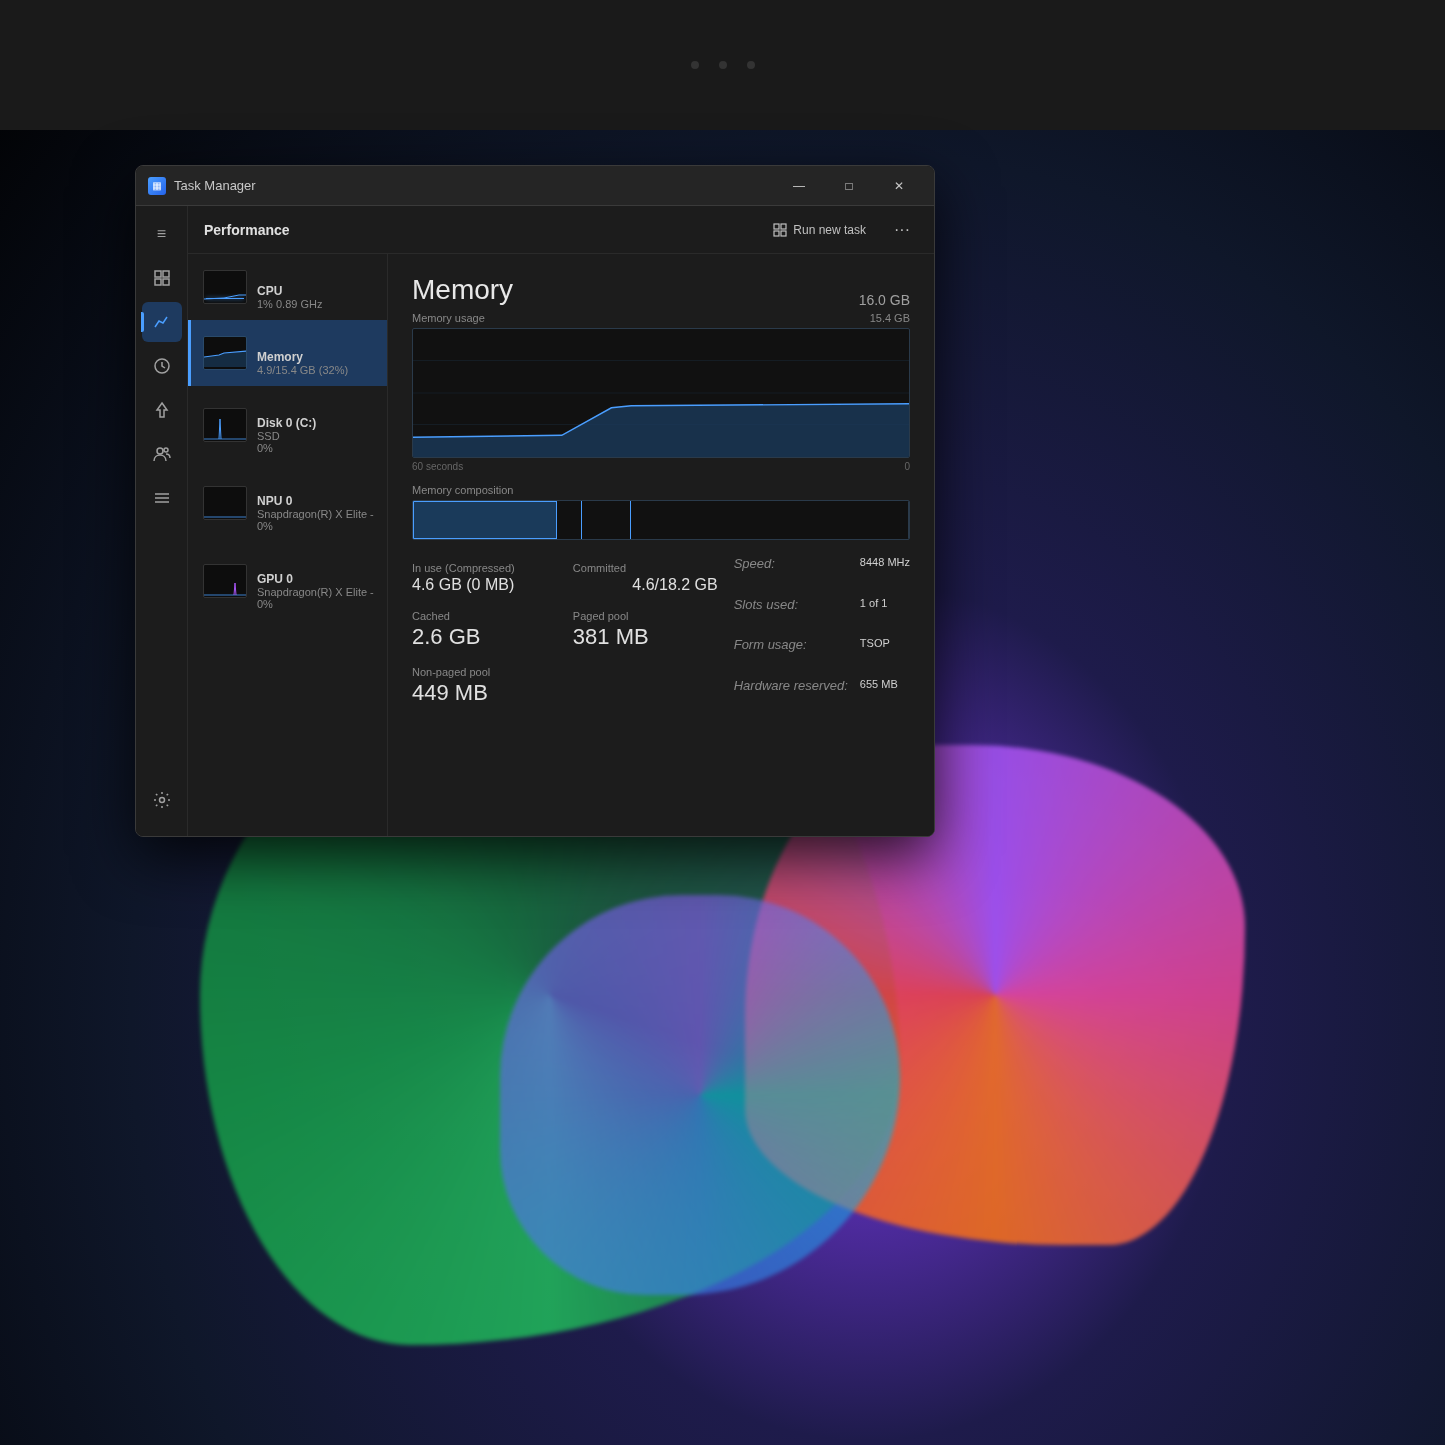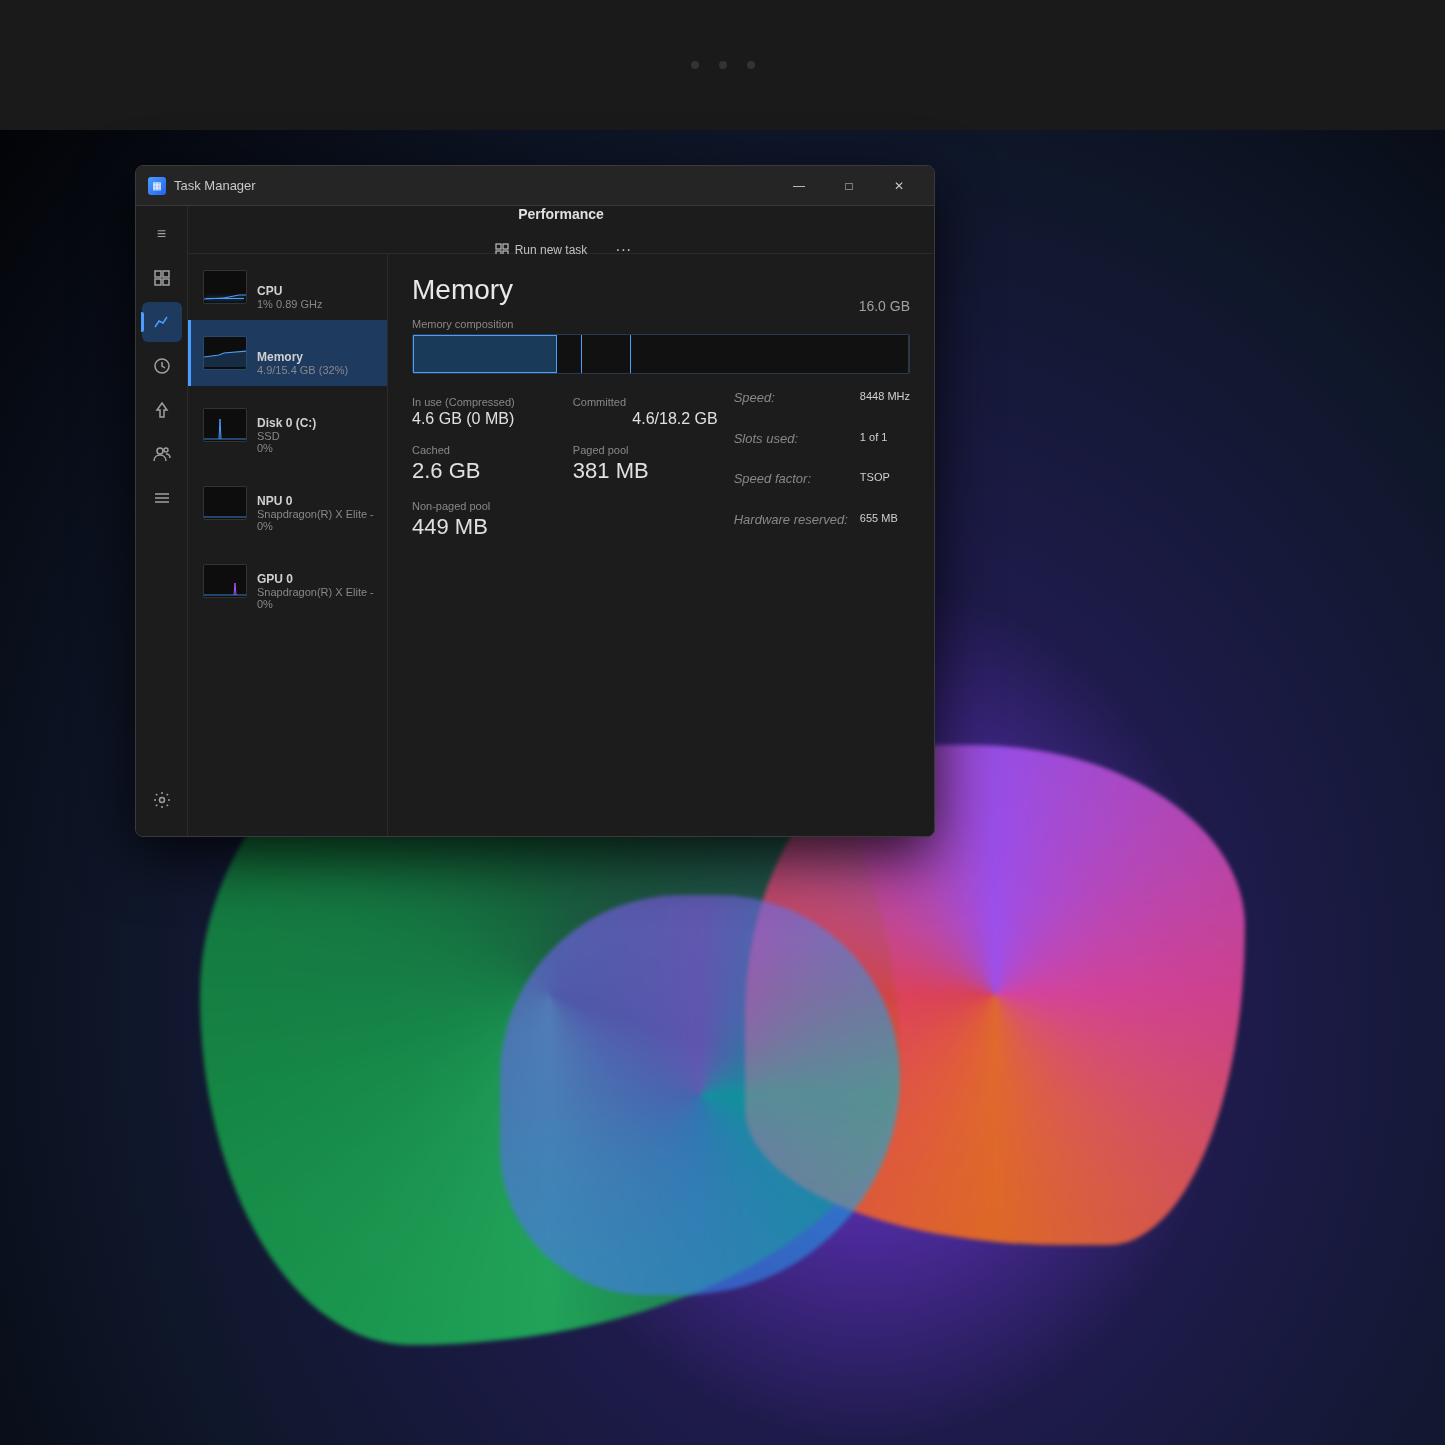--- a/index.html
+++ b/index.html
@@ -174,21 +174,20 @@
 
     
     .header {
       height: 48px;
       background: #1c1c1c;
       border-bottom: 1px solid #2a2a2a;
       display: flex;
       align-items: center;
       padding: 0 16px;
       gap: 12px;
-      flex-direction: column;
     }
     .header-title {
       font-size: 14px;
       font-weight: 600;
       color: #e0e0e0;
       flex: 1;
     }
     .header-actions {
       display: flex;
       align-items: center;
@@ -296,21 +295,21 @@
     }
     .detail-title {
       font-size: 28px;
       font-weight: 300;
       color: #e8e8e8;
     }
     .detail-total {
       font-size: 14px;
       color: #a0a0a0;
       text-align: right;
-      margin-top: 24px;
+      margin-top: 18px;
     }
 
     
     .graph-section {
       margin-bottom: 12px;
     }
     .graph-label {
       font-size: 11px;
       color: #888;
       margin-bottom: 4px;
@@ -592,20 +591,41 @@
 
           </div>
 
           <div class="detail-panel">
 
             <div class="detail-header">
               <span class="detail-title">Memory</span>
               <span class="detail-total">16.0 GB</span>
             </div>
 
+            <div class="graph-section">
+              <div class="graph-label">
+                <span>Memory usage</span>
+                <span>15.4 GB</span>
+              </div>
+              <div class="graph-container">
+                <svg class="graph-svg" viewBox="0 0 500 130" preserveAspectRatio="none">
+
+                  <line x1="0" y1="32" x2="500" y2="32" stroke="#1a2a3a" stroke-width="0.5"></line>
+                  <line x1="0" y1="65" x2="500" y2="65" stroke="#1a2a3a" stroke-width="0.5"></line>
+                  <line x1="0" y1="97" x2="500" y2="97" stroke="#1a2a3a" stroke-width="0.5"></line>
+
+                  <polygon points="0,130 0,110 150,108 200,80 220,78 500,76 500,130" fill="#1a3a5a" opacity="0.8"></polygon>
+                  <polyline points="0,110 150,108 200,80 220,78 500,76" stroke="#4a9eff" stroke-width="1.5" fill="none"></polyline>
+                </svg>
+              </div>
+              <div class="graph-footer">
+                <span>60 seconds</span>
+                <span>0</span>
+              </div>
+            </div>
 
             <div class="composition-section">
               <div class="composition-label">Memory composition</div>
               <div class="composition-bar">
                 <div class="comp-seg comp-seg-in-use"></div>
                 <div class="comp-seg comp-seg-modified"></div>
                 <div class="comp-seg comp-seg-standby"></div>
                 <div class="comp-seg comp-seg-free"></div>
               </div>
             </div>
@@ -641,21 +661,21 @@
 
               </div>
 
               <div class="bottom-stats-right" style="margin-left: 16px; min-width: 160px;">
                 <div class="stats-detail-key">Speed:</div>
                 <div class="stats-detail-val">8448 MHz</div>
 
                 <div class="stats-detail-key">Slots used:</div>
                 <div class="stats-detail-val">1 of 1</div>
 
-                <div class="stats-detail-key">Speed factor:</div>
+                <div class="stats-detail-key">Form usage:</div>
                 <div class="stats-detail-val">TSOP</div>
 
                 <div class="stats-detail-key">Hardware reserved:</div>
                 <div class="stats-detail-val">655 MB</div>
               </div>
             </div>
 
           </div>
         </div>
       </div>

